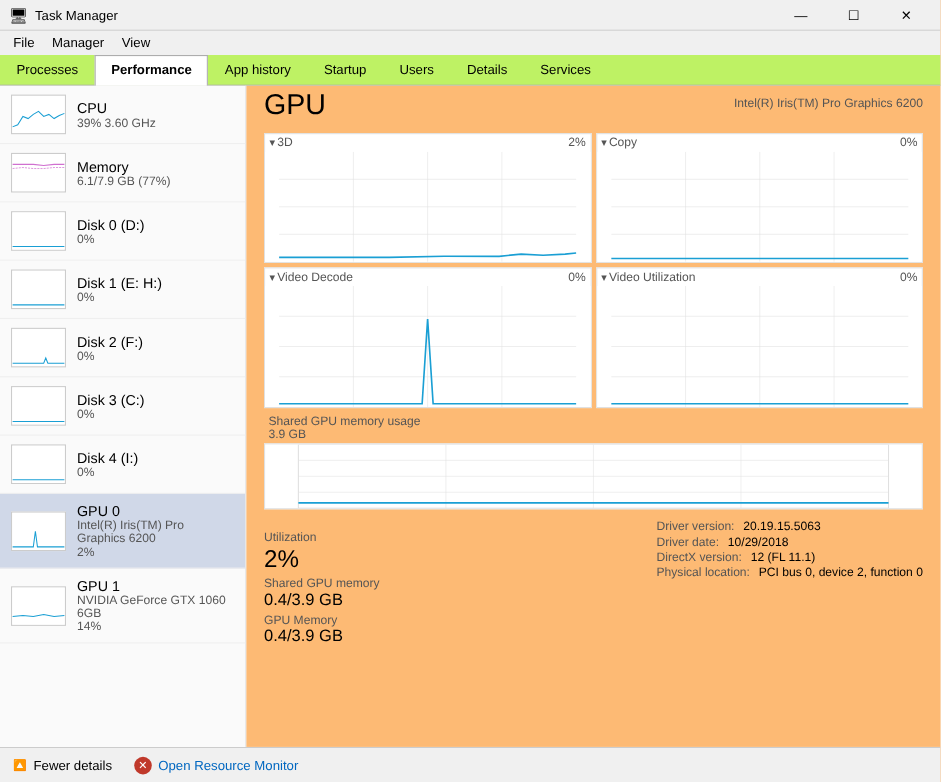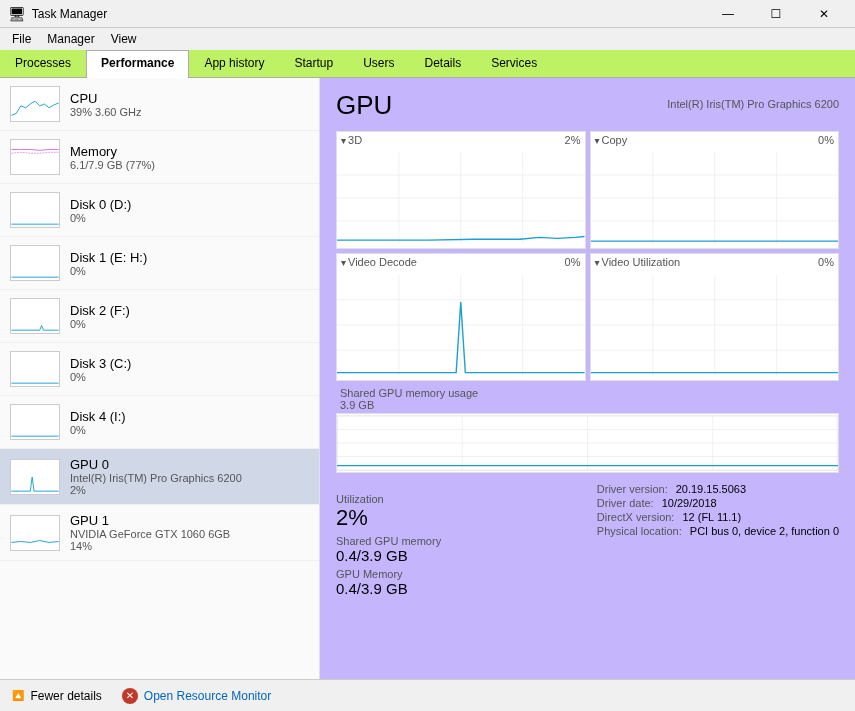--- a/index.html
+++ b/index.html
@@ -60,21 +60,21 @@
 
     
     .main-layout {
       display: flex;
       height: calc(711px - 28px - 22px - 28px - 32px);
       background: #ffffff;
     }
 
     
     .sidebar {
-      width: 320px;
+      width: 224px;
       border-right: 1px solid #e0e0e0;
       overflow-y: auto;
       background: #fafafa;
     }
     .sidebar-item {
       display: flex;
       align-items: center;
       padding: 8px 10px;
       cursor: pointer;
       border-bottom: 1px solid #efefef;
@@ -92,23 +92,23 @@
     .sidebar-info { flex: 1; }
     .sidebar-name { font-size: 13px; font-weight: 400; color: #000; }
     .sidebar-sub { font-size: 11px; color: #555; }
 
     
     .graph-svg { width: 100%; height: 100%; }
 
     
     .content {
       flex: 1;
-      padding: 12px 16px;
+      padding: 2px 16px;
       overflow-y: auto;
-      background: #c4b5fd;
+      background: #fdba74;
     }
     .content-header {
       display: flex;
       justify-content: space-between;
       align-items: flex-start;
       margin-bottom: 10px;
     }
     .content-title { font-size: 26px; font-weight: 300; color: #000; }
     .content-subtitle { font-size: 11px; color: #555; text-align: right; margin-top: 8px; }
 

